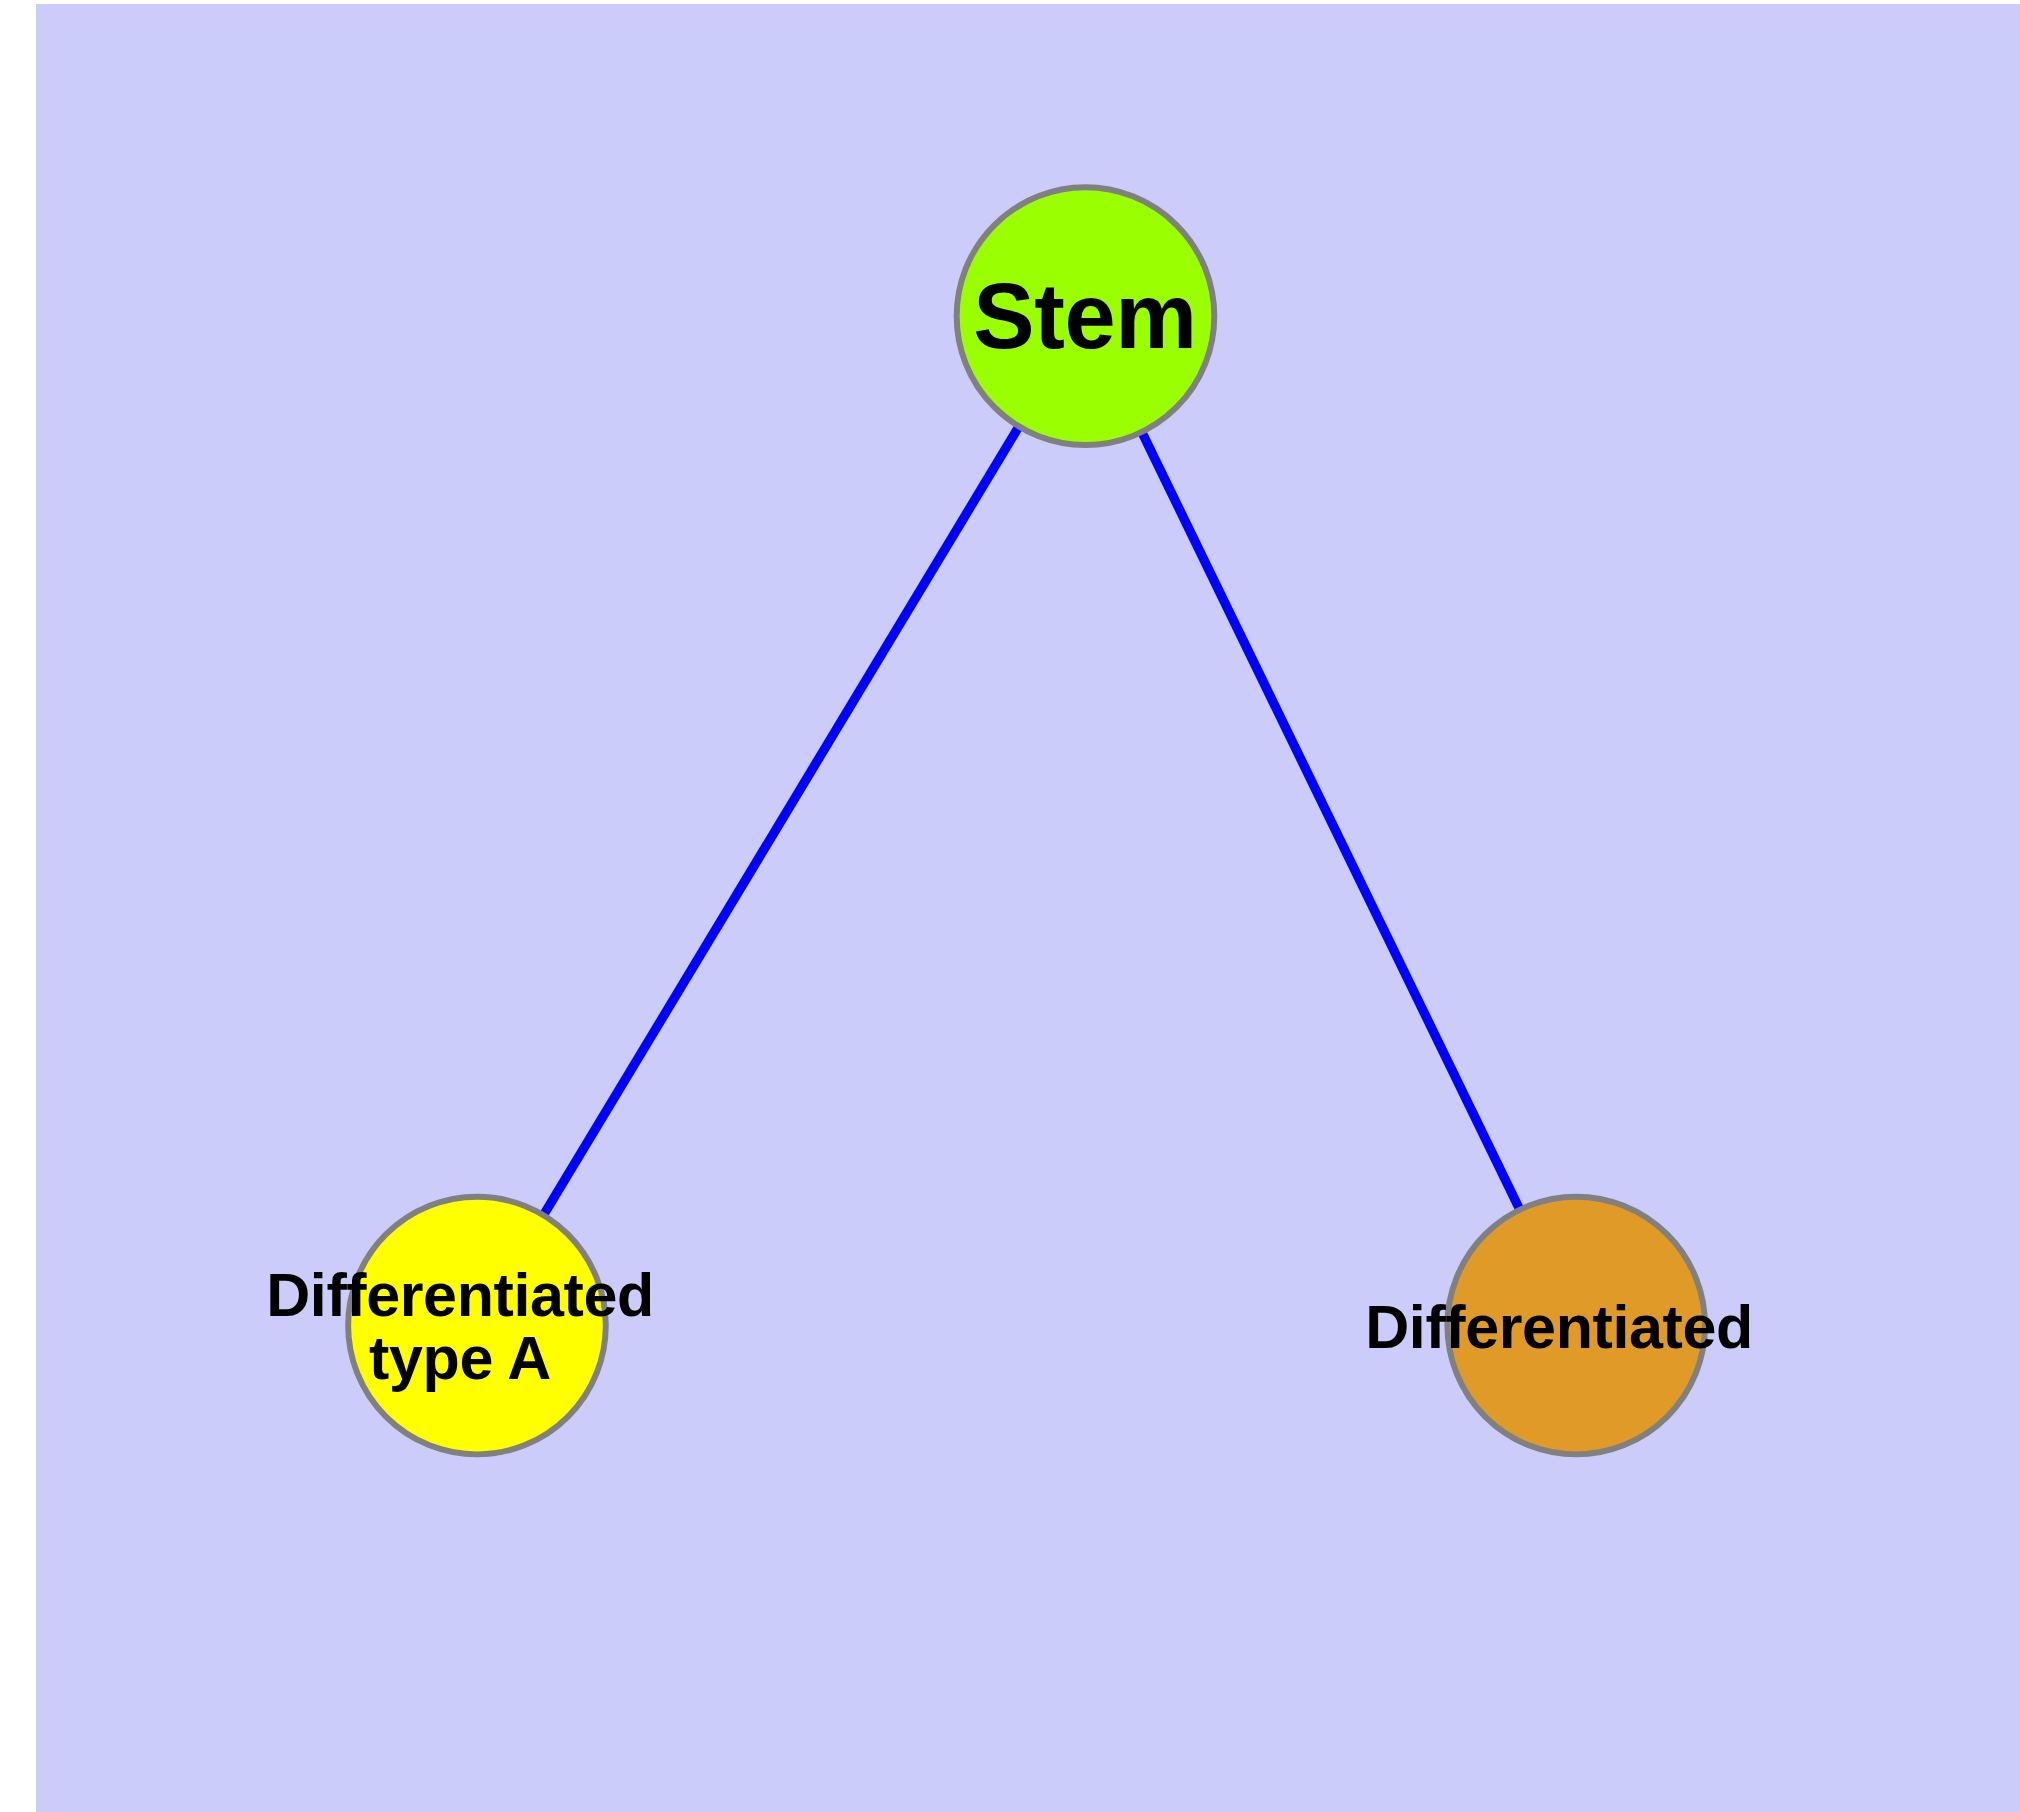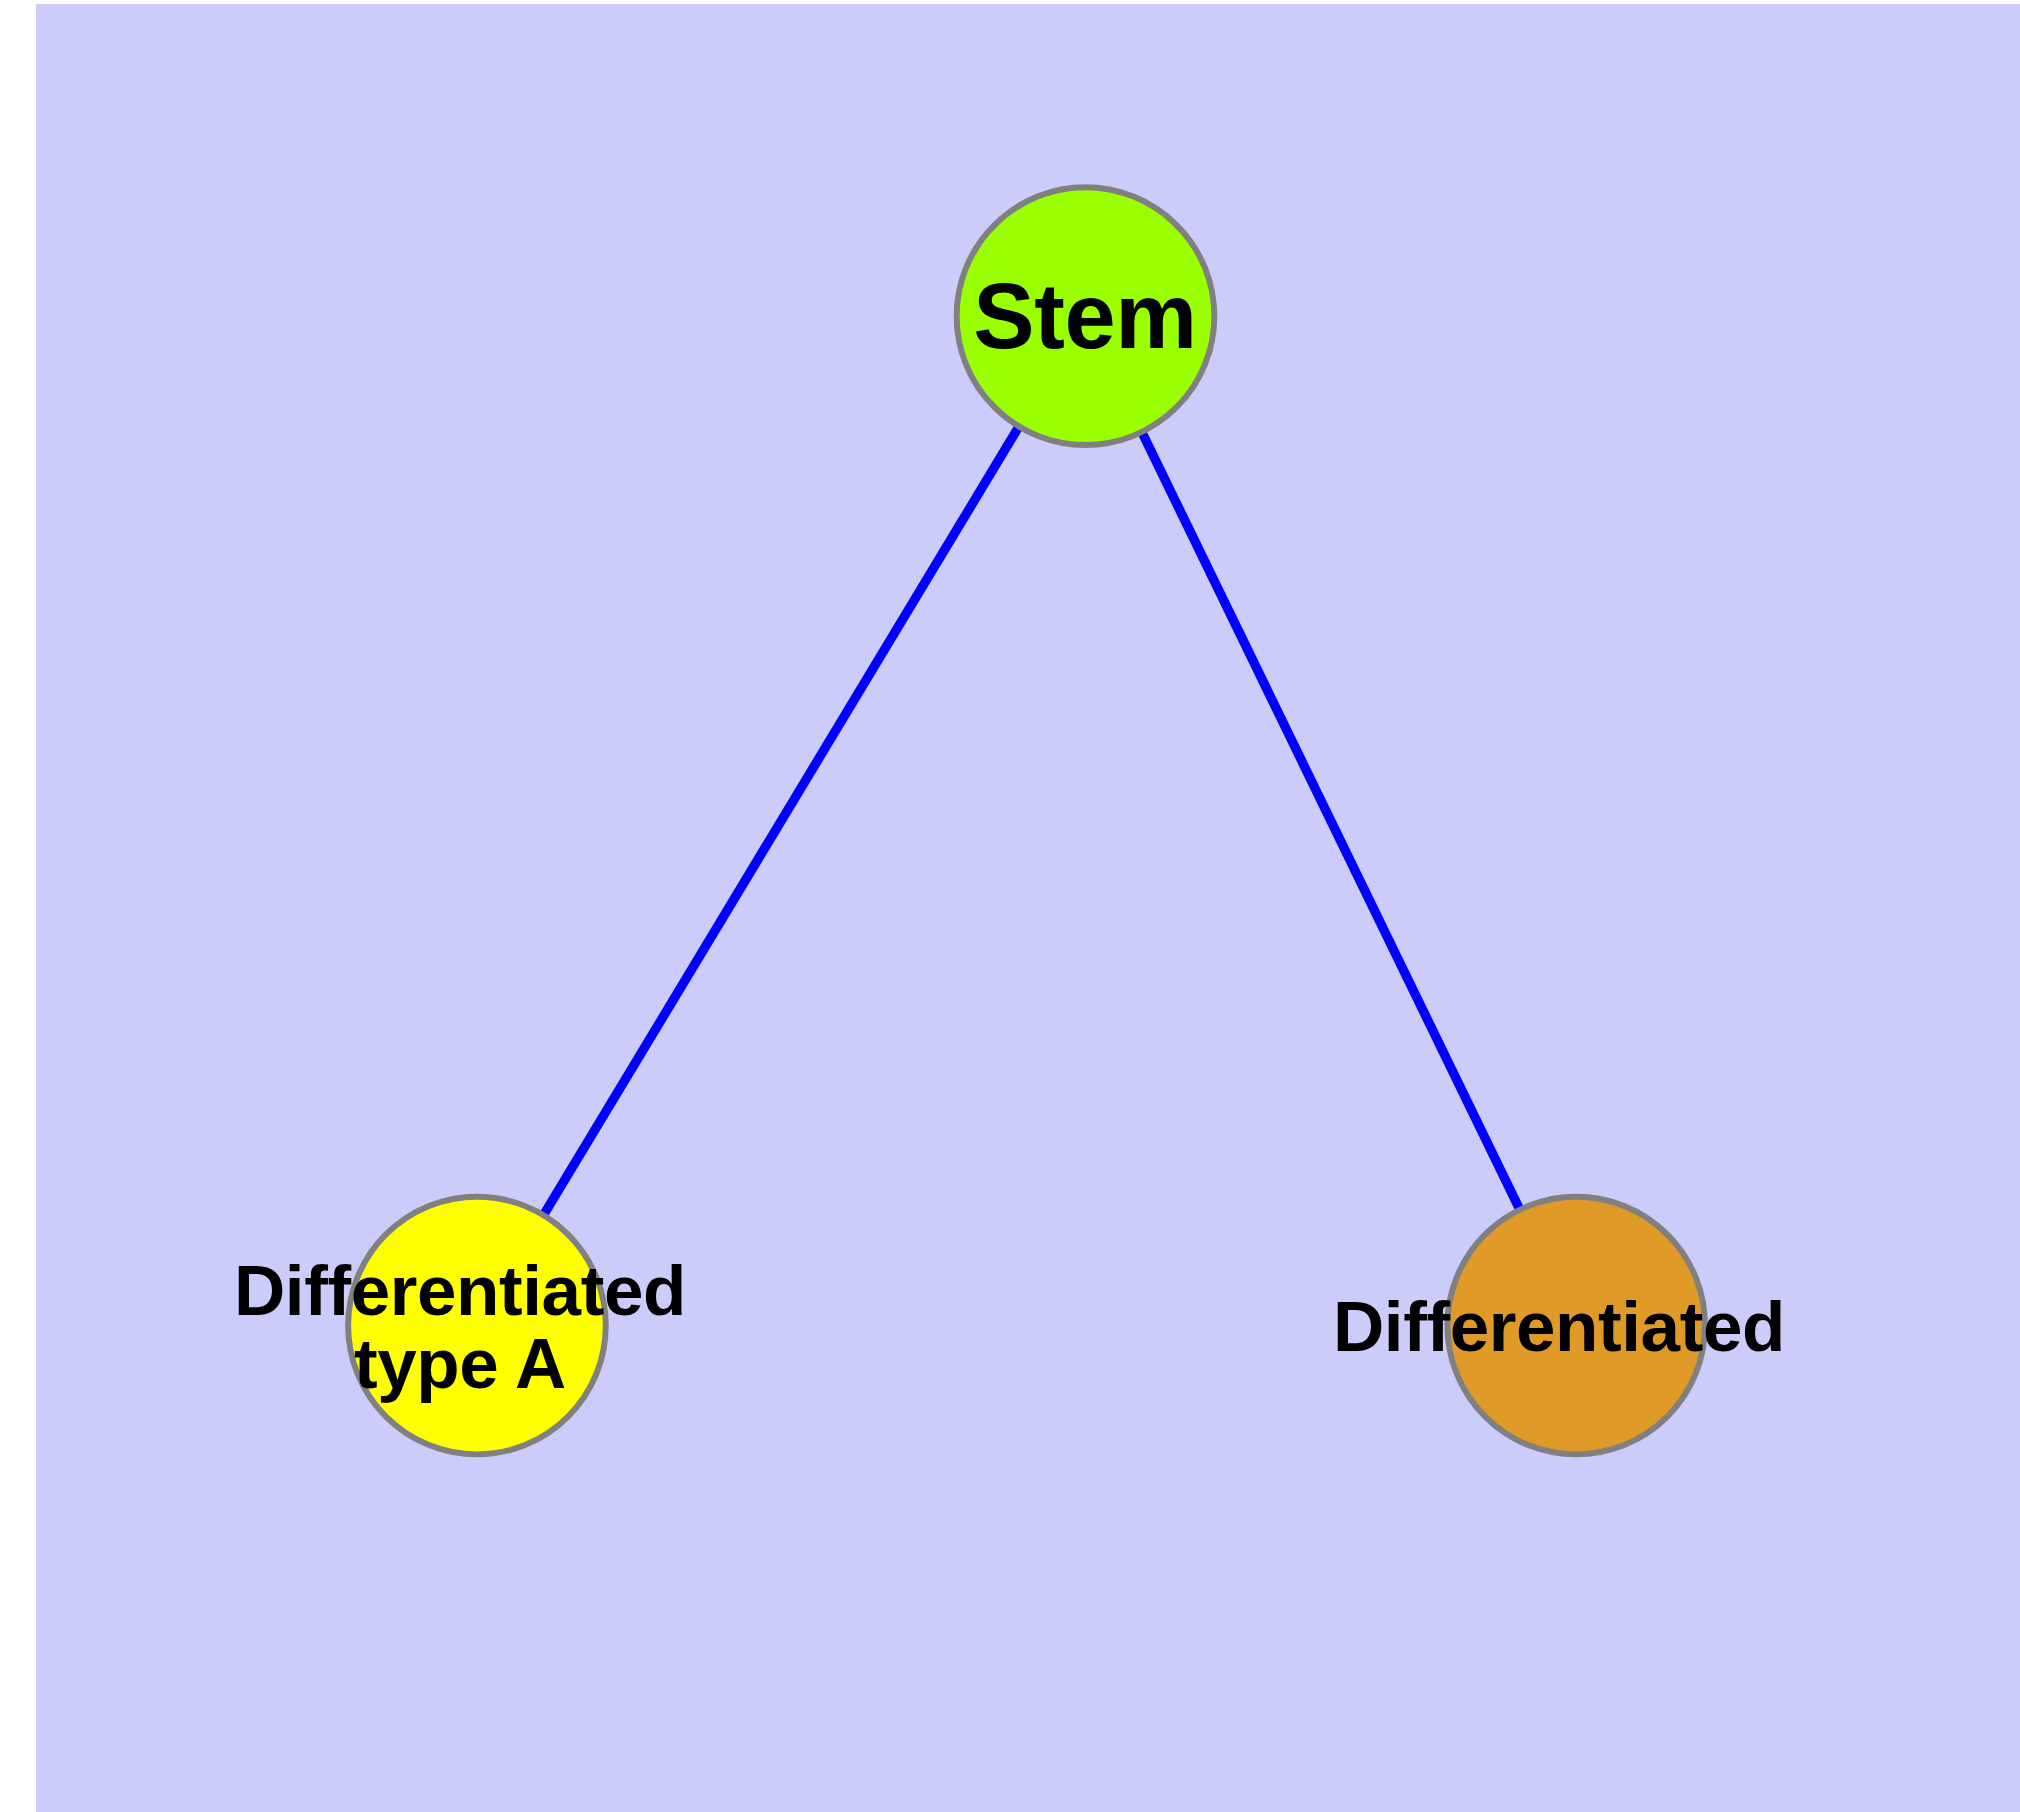--- a/index.html
+++ b/index.html
@@ -43,21 +43,21 @@
     letter-spacing: -0.4px;
     pointer-events: none;
   }
   .label-stem {
     font-size: 92px;
     left: 1049px;
     top: 316px;
     transform: translate(-50%, -50%);
   }
   .label-child {
-    font-size: 71px;
+    font-size: 61px;
   }
   .label-a {
     left: 424px;
     top: 1327px;
     transform: translate(-50%, -50%);
   }
   .label-b {
     left: 1523px;
     top: 1327px;
     transform: translate(-50%, -50%);

